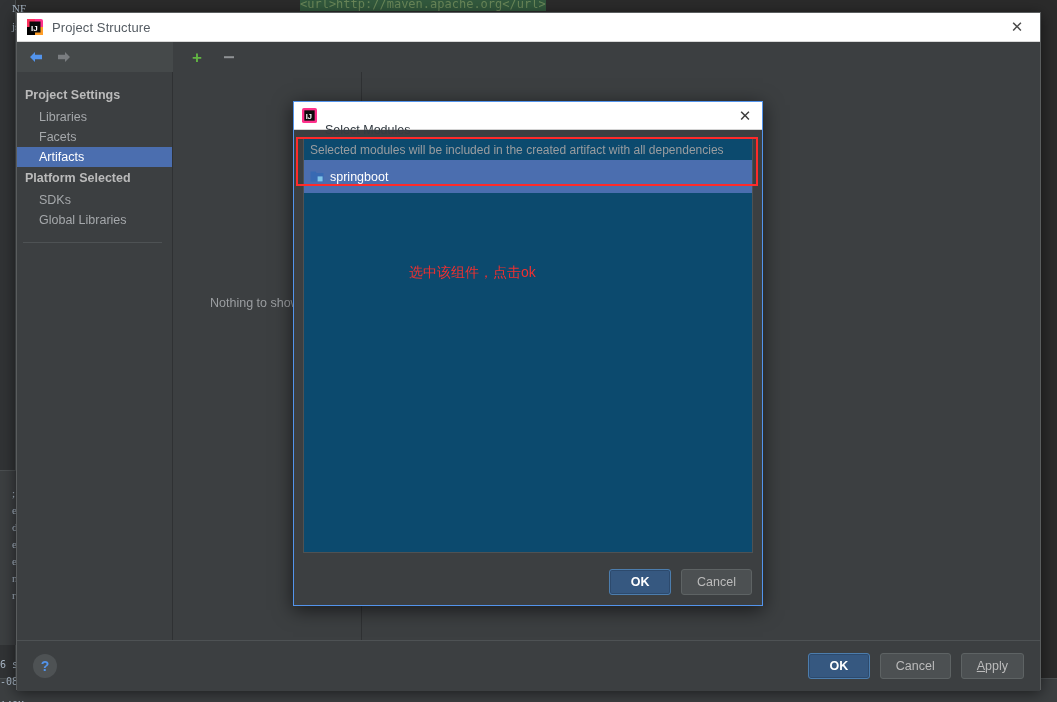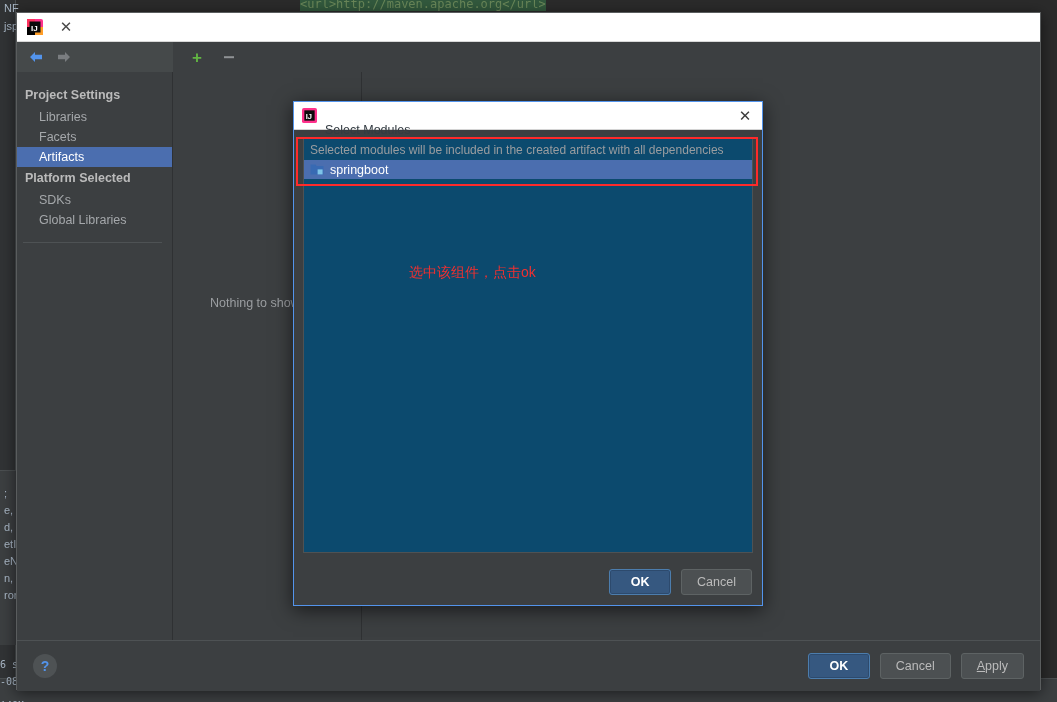--- a/index.html
+++ b/index.html
@@ -21,21 +21,21 @@
     font-family: "DejaVu Sans Mono", monospace; font-size: 12px;
     color: #a9b7c6; white-space: nowrap; line-height: 15px;
   }
   .bg-code-top .xml-val { color: #6a8759; background: #32593d; }
   .bg-code-top .xml-dep { color: #e8bf6a; }
   .bg-gutter-num {
     position: absolute; font-family: "DejaVu Sans Mono", monospace;
     font-size: 11px; color: #606366;
   }
   .bg-left-text {
-    position: absolute; left: 4px; font-family: Liberation Sans, sans-serif;
+    position: absolute; left: 12px; font-family: Liberation Serif, serif;
     font-size: 11px; color: #a9b7c6; white-space: nowrap;
   }
   .bg-left-panel {
     position: absolute; left: 0; top: 470px; width: 16px; height: 175px;
     background: #3c3f41; border-top: 1px solid #4b4f51;
   }
   .bg-status-bar {
     position: absolute; left: 0; bottom: 0; width: 1057px; height: 24px;
     background: #3c3f41; border-top: 1px solid #4b4f51;
   }
@@ -163,21 +163,21 @@
   .sm-listpane {
     position: absolute; left: 9px; top: 36px; right: 9px; bottom: 52px;
     background: #0c4a6e; border: 1px solid #4e5254; overflow: hidden;
   }
   .sm-hint {
     font-size: 12px; color: #9a9da0; padding: 3px 4px 2px 6px;
     white-space: nowrap; line-height: 16px;
   }
   .sm-row {
     display: flex; align-items: center; gap: 6px;
-    height: 19px; padding-left: 6px; cursor: pointer;
+    height: 33px; padding-left: 6px; cursor: pointer;
     font-size: 12.5px; color: #bbbbbb;
   }
   .sm-row.selected { background: #4b6eaf; color: #ffffff; }
   .module-icon { width: 14px; height: 13px; position: relative; flex: 0 0 auto; }
 
   .sm-footer {
     position: absolute; right: 10px; bottom: 10px;
     display: flex; gap: 10px;
   }
 
@@ -231,20 +231,21 @@
     <span class="ps-title-icon">
       <svg width="16" height="16" viewBox="0 0 16 16">
         <rect x="0" y="0" width="16" height="16" rx="2" fill="#ff318c"></rect>
         <path d="M0 0h8v8H0z" fill="#fe315d"></path>
         <path d="M8 8h8v8H8z" fill="#ff9e28"></path>
         <path d="M0 8h8v8H0z" fill="#f24?"></path>
         <rect x="2.5" y="2.5" width="11" height="11" fill="#0b0b0b"></rect>
         <text x="4" y="11.5" font-family="Liberation Sans, sans-serif" font-size="8" font-weight="bold" fill="#ffffff">IJ</text>
       </svg>
     </span>
+    <span class="ps-title-text">Project Structure</span>
     <span class="ps-close">✕</span>
   </div>
 
   <div class="ps-body">
 
     <div class="ps-nav">
       <span class="nav-arrow">
         <svg width="16" height="14" viewBox="0 0 16 14">
           <path d="M7 2 L2 7 L7 12 L7 9.2 L14 9.2 L14 4.8 L7 4.8 Z" fill="#5394ec"></path>
         </svg>

